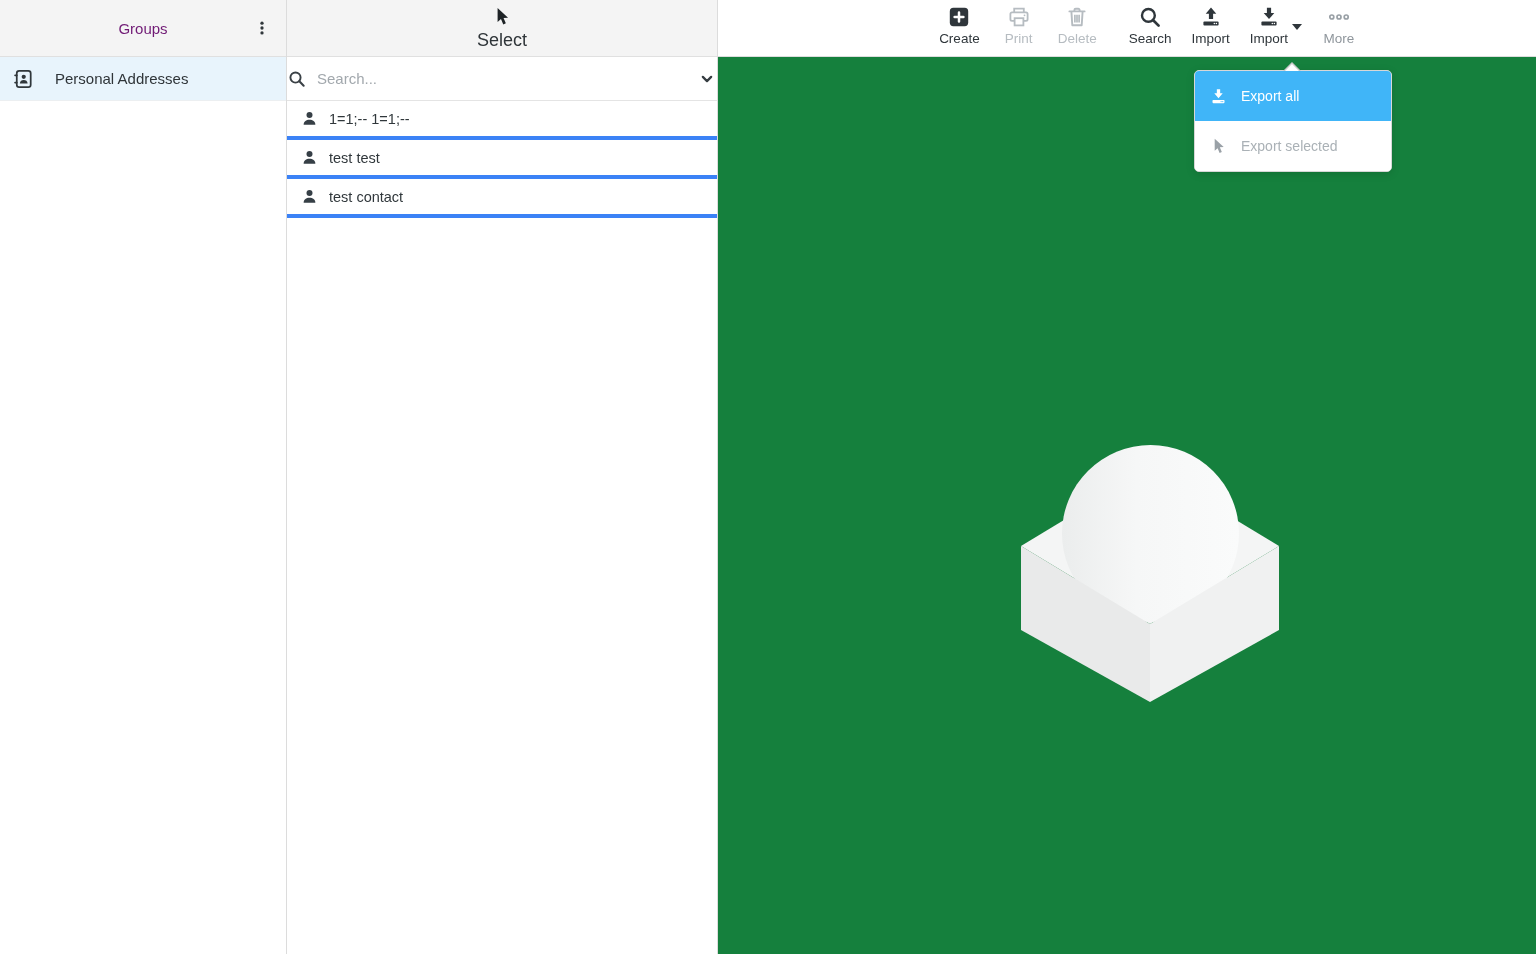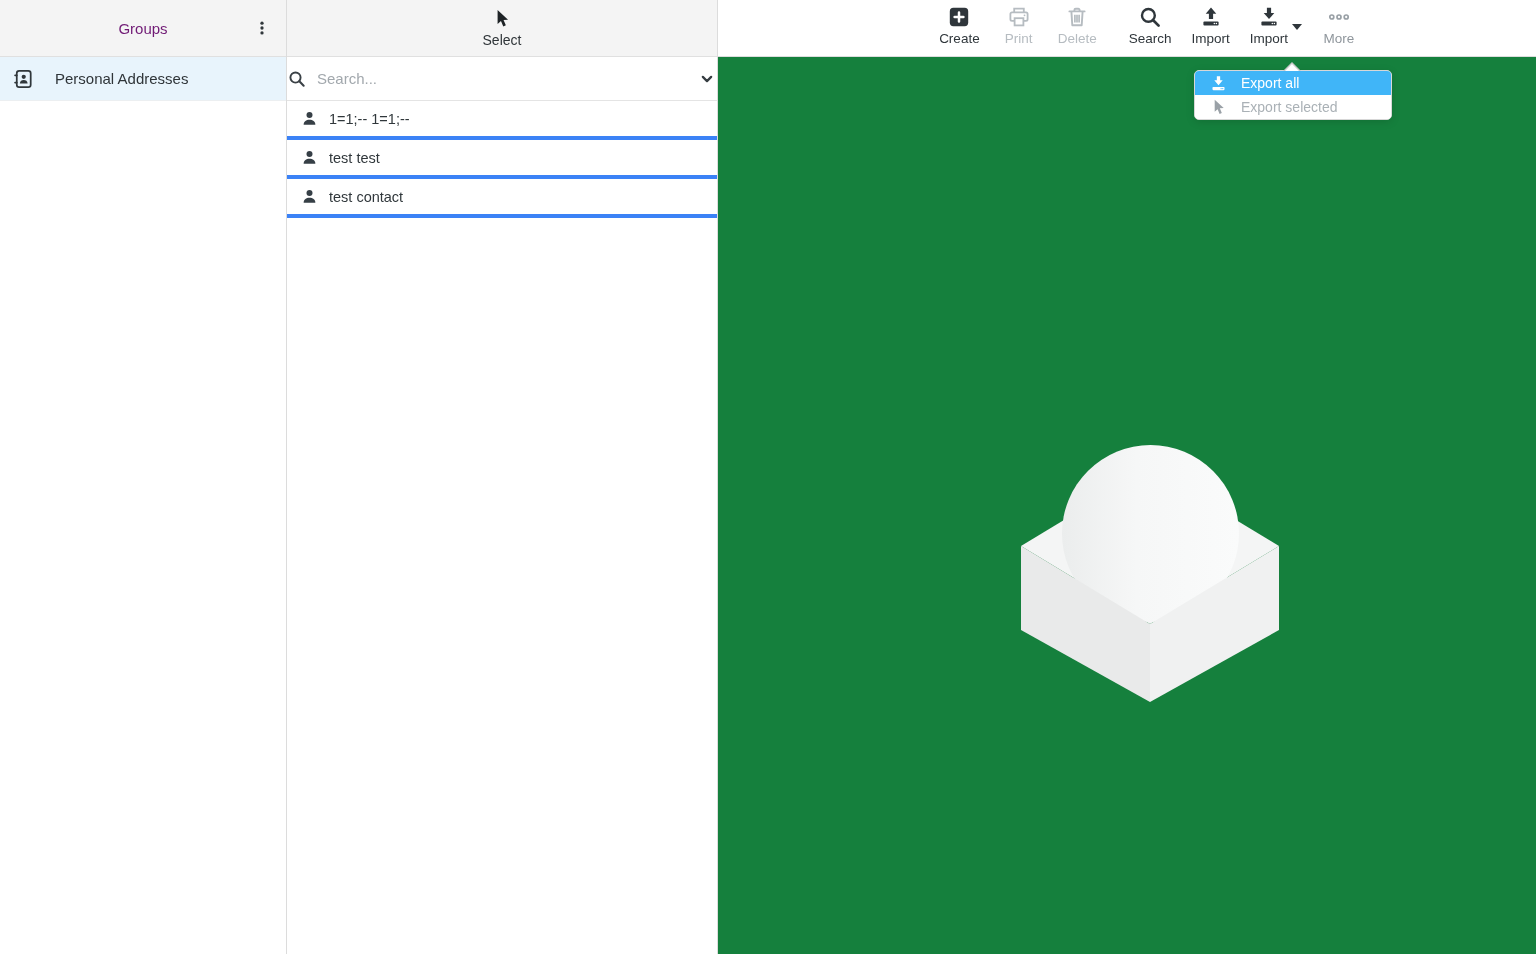--- a/index.html
+++ b/index.html
@@ -14,21 +14,21 @@
 
   
   .panel-header { height:57px; background:#f4f4f4; border-bottom:1px solid #e0e0e0;
                   position:relative; display:flex; align-items:center; justify-content:center; }
   .panel-header .title { font-weight:normal; font-size:15px; color:#701a75;text-align:right; }
   .kebab-btn { position:absolute; right:10px; top:14px; width:28px; height:28px;
                display:flex; align-items:center; justify-content:center; cursor:pointer; }
 
   .select-header { flex-direction:column; gap:1px; }
   .select-header .hdr-icon { width:22px; height:22px; }
-  .select-header .hdr-label { font-size:14px; color:#2f3539; margin-top:1px; }
+  .select-header .hdr-label { font-size:18px; color:#2f3539; margin-top:1px; }
 
   
   .group-row { height:44px; display:flex; align-items:center; padding:0 12px;
                border-bottom:1px solid #eceff1; cursor:pointer; font-size:15px; color:#2f3539;gap:10px; }
   .group-row.selected { background:#e8f4fc; }
   .group-row .g-icon { width:22px; height:22px; margin-right:11px; color:#30373b; flex:none; }
 
   
   .searchbar { height:44px; border-bottom:1px solid #e4e4e4; display:flex; align-items:center; padding:0 0; }
   .searchbar .s-icon { width:20px; height:20px; color:#3a4146; flex:none; }
@@ -61,21 +61,21 @@
   
   .dropdown { position:absolute; top:70px; right:144px; width:198px; background:#fff;
               border:1px solid #d7d7d7; border-radius:5px;
               box-shadow:0 2px 8px rgba(0,0,0,.13); z-index:10; }
   .dropdown .caret-outer { position:absolute; top:-9px; left:88px; width:0; height:0;
               border-left:9px solid transparent; border-right:9px solid transparent;
               border-bottom:9px solid #c9c9c9; }
   .dropdown .caret-inner { position:absolute; top:-7px; left:90px; width:0; height:0;
               border-left:7px solid transparent; border-right:7px solid transparent;
               border-bottom:7px solid #fff; }
-  .menu-item { height:24px; display:flex; align-items:center; padding:0 14px; gap:13px;
+  .menu-item { height:50px; display:flex; align-items:center; padding:0 14px; gap:13px;
                font-size:14px; cursor:pointer; background:#fff; color:#aab1b6; }
   .menu-item .m-icon { width:19px; height:19px; flex:none; color:#9aa1a7; }
   .menu-item.highlight { background:#40b5f8; color:#fff; border-radius:4px 4px 0 0; }
   .menu-item.highlight .m-icon { color:#fff; }
   .menu-item:last-child { border-radius:0 0 4px 4px; }
 
   
   .watermark { position:absolute; left:303px; top:445px; width:260px; height:258px; pointer-events:none; }
 </style>
 </head>

